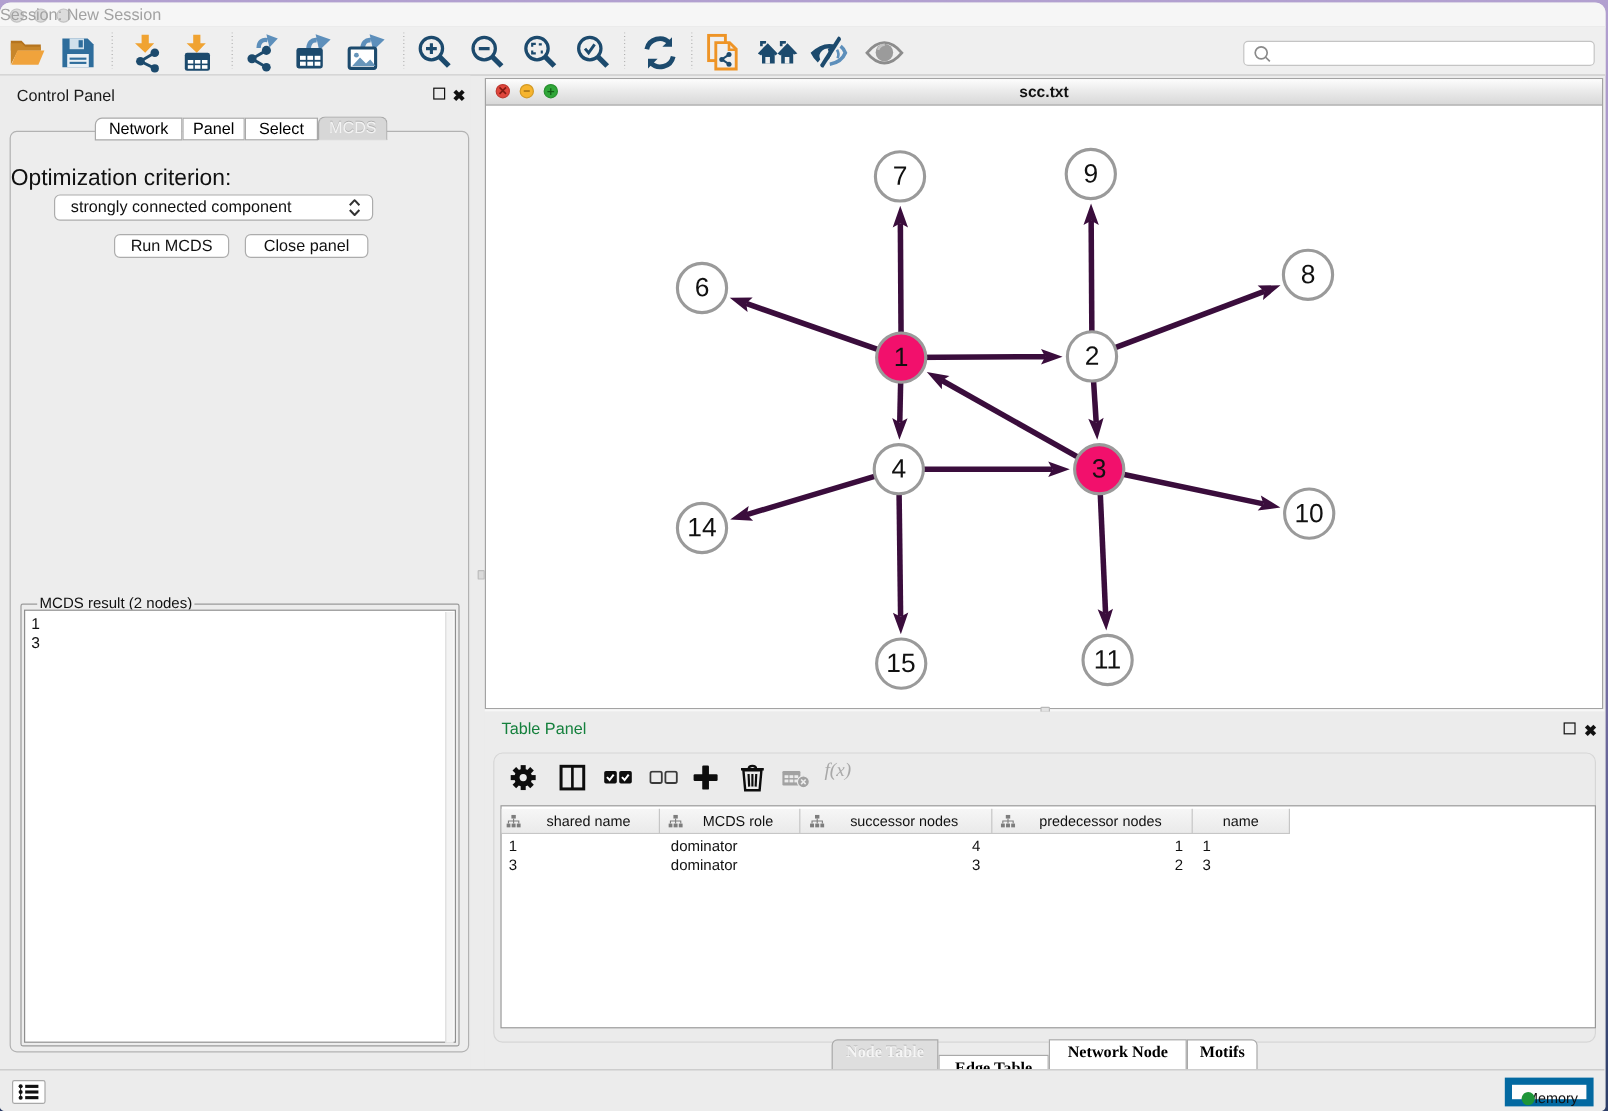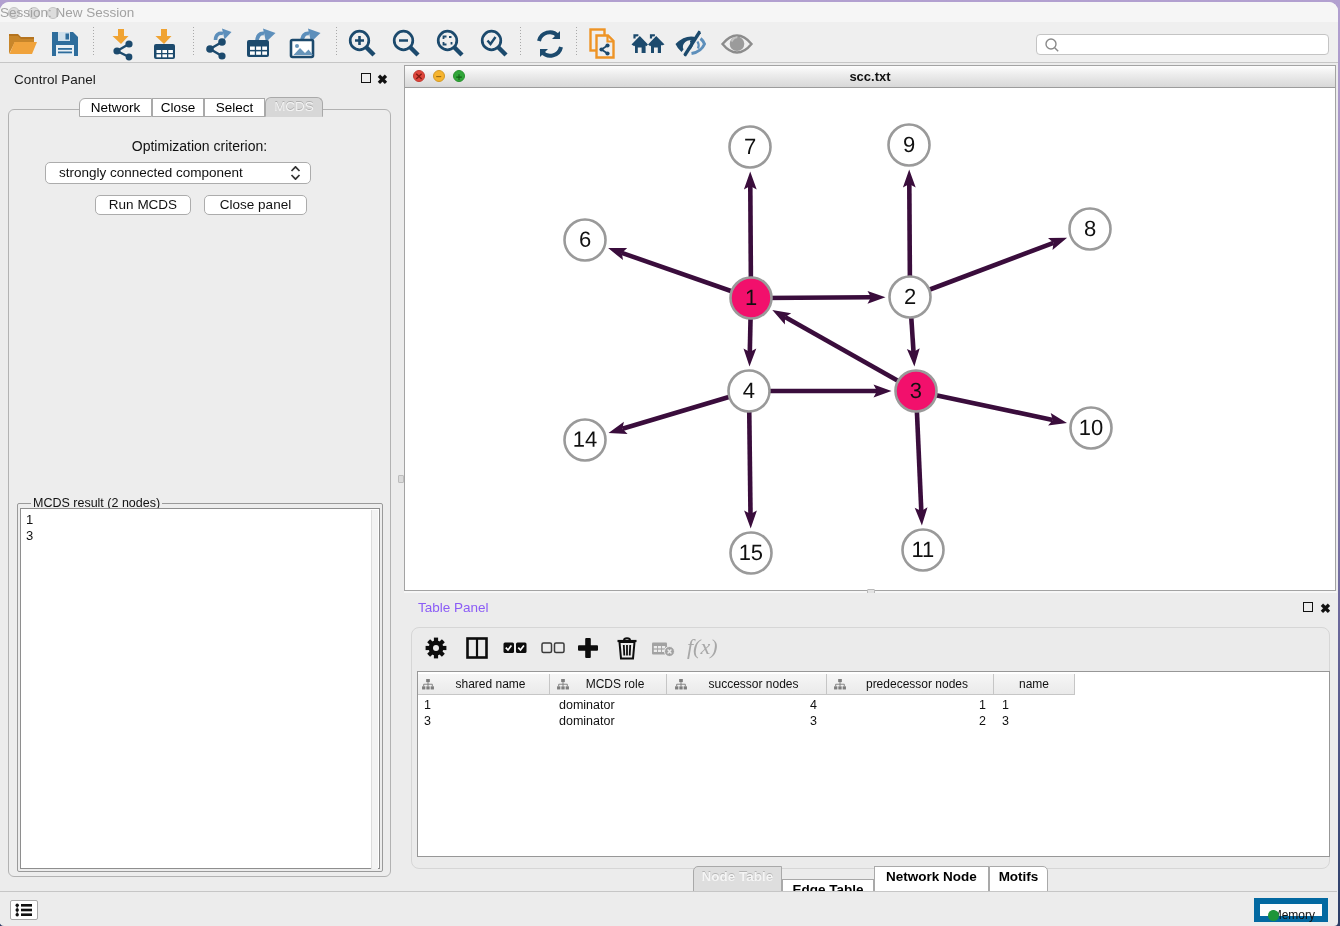--- a/index.html
+++ b/index.html
@@ -23,43 +23,43 @@
 #search { position:absolute; left:1036px; top:12px; width:293px; height:21px; background:#fff; border:1px solid #c4c4c4; border-radius:4px; }
 
 
 #cpanel { position:absolute; left:0; top:61px; width:392px; height:828px; background:#ececec; }
 #cp-title { position:absolute; left:14px; top:9px; font-size:13.5px; color:#1c1c1c; }
 .maxbox { position:absolute; width:10px; height:10px; border:1.6px solid #111; background:transparent; }
 .closex { position:absolute; font-size:13px; font-weight:bold; color:#111; }
 .tab { position:absolute; top:35px; height:19px; background:#fff; border:1px solid #a9a9a9; font-size:13.5px; text-align:center; line-height:18px; color:#000; z-index:6; }
 #tab-mcds { background:#d7d7d7; border-radius:6px 6px 0 0; color:#f3f3f3; text-shadow:0 -1px 0 #b0b0b0; border-bottom:1px solid #d7d7d7; height:20px; }
 #cp-body { position:absolute; left:8px; top:46px; width:383px; height:768px; border:1px solid #b2b2b2; border-radius:6px; background:#ededed; }
-#opt-label { position:absolute; left:0; top:28px; width:100%; text-align:center; font-size:14px; color:#111; }
+#opt-label { position:absolute; left:0; top:28px; width:100%; font-size:19px; color:#111; }
 #combo { position:absolute; left:36px; top:52px; width:266px; height:22px; background:#fff; border:1px solid #acacac; border-radius:5px; font-size:13.5px; line-height:20px; padding-left:13px; color:#111; }
 .btn { position:absolute; top:85px; height:20px; background:#fff; border:1px solid #acacac; border-radius:5px; font-size:13.5px; text-align:center; line-height:18px; color:#111; }
 #grpbox { position:absolute; left:8px; top:393px; width:366px; height:369px; border:1px solid #9a9a9a; border-radius:2px; }
 #grplabel { position:absolute; left:13px; top:-8px; background:#ededed; font-size:12.5px; padding:0 2px; color:#111; }
 #mcds-white { position:absolute; left:2px; top:4px; width:360px; height:361px; background:#fff; border:1px solid #8e8e8e; font-size:13px; color:#111; padding:3px 0 0 5px; line-height:16px; }
 #mcds-sb { position:absolute; right:1px; top:1px; width:7px; height:359px; background:#f3f3f3; border-left:1px solid #dcdcdc; }
 
 
 #netwin { position:absolute; left:404px; top:63px; width:932px; height:526px; background:#fff; border:1px solid #a3a3a3; }
 #net-titlebar { position:absolute; left:0; top:0; width:100%; height:22px; background:linear-gradient(180deg,#fdfdfd,#ebebeb 45%,#d8d8d8); border-bottom:1px solid #9c9c9c; }
 .mac { position:absolute; top:3.5px; width:12px; height:12px; border-radius:50%; text-align:center; font-size:10px; font-weight:bold; line-height:12px; }
 #net-title { position:absolute; top:3px; width:100%; text-align:center; font-size:13px; font-weight:600; color:#111; }
 
 
 #tpanel { position:absolute; left:404px; top:591px; width:933px; height:298px; background:#ececec; }
-#tp-title { position:absolute; left:14px; top:7px; font-size:13.5px; color:#8b5cf6; }
+#tp-title { position:absolute; left:14px; top:7px; font-size:13.5px; color:#15803d; }
 #tbox { position:absolute; left:13px; top:78px; width:913px; height:186px; background:#fff; border:1px solid #979797; }
 #thead { position:absolute; left:0; top:2px; width:657px; height:21px; background:linear-gradient(#f6f6f6,#eaeaea); border-bottom:1px solid #c6c6c6; }
 .th { position:absolute; top:0; height:21px; border-right:1px solid #c6c6c6; font-size:12px; color:#111; text-align:center; line-height:21px; }
 .treeicon { position:absolute; top:5px; width:12px; height:11px; }
 .td { position:absolute; font-size:12.5px; color:#111; height:16px; line-height:16px; }
-.btab { position:absolute; top:273px; height:32px; border:1px solid #a9a9a9; background:#fff; font-size:13.5px; font-weight:600; text-align:center; line-height:20px; color:#000; }
+.btab { position:absolute; top:273px; height:32px; border:1px solid #a9a9a9; background:#fff; font-size:13.5px; font-weight:600; text-align:center; line-height:20px; color:#000;font-family:Liberation Serif, serif; }
 
 
 #statusbar { position:absolute; left:0; top:889px; width:1337px; height:33px; background:#ececec; border-top:1px solid #c6c6c6; }
 #listbtn { position:absolute; left:10px; top:8px; width:28px; height:20px; background:#fff; border:1px solid #a8a8a8; border-radius:2px; }
 #membtn { position:absolute; left:1254px; top:6px; width:74px; height:24px; background:#fdfdfd; border:6px solid #0369a1; font-size:12px; color:#111; line-height:22px; text-align:right; padding-right:7px; }
 #memdot { position:absolute; left:8px; top:6px; width:11px; height:11px; border-radius:50%; background:#1e9539; }
 </style>
 </head>
 <body>
 <div id="win">
@@ -215,21 +215,21 @@
           <line x1="11.7" y1="11.7" x2="15.2" y2="15.2" stroke="#8a8a8a" stroke-width="1.4"></line>
         </svg>
       </div>
   </div>
 
   <div id="cpanel">
     <div id="cp-title">Control Panel</div>
     <div class="maxbox" style="left:361px; top:10px;"></div>
     <div class="closex" style="left:377px; top:9px;">✖</div>
     <div class="tab" style="left:79px; width:73px; border-radius:6px 0 0 0;">Network</div>
-    <div class="tab" style="left:152px; width:52px;">Close</div>
+    <div class="tab" style="left:152px; width:52px;">Panel</div>
     <div class="tab" style="left:204px; width:61px;">Select</div>
     <div class="tab" id="tab-mcds" style="left:265px; width:58px; top:34px;">MCDS</div>
     <div id="cp-body">
       <div id="opt-label">Optimization criterion:</div>
       <div id="combo">strongly connected component
         <svg width="11" height="14" viewBox="0 0 11 14" style="position:absolute; right:9px; top:3px;">
             <path d="M1.5 5 L5.5 0.8 L9.5 5" fill="none" stroke="#333" stroke-width="1.7"></path>
             <path d="M1.5 9 L5.5 13.2 L9.5 9" fill="none" stroke="#333" stroke-width="1.7"></path>
           </svg>
       </div>
@@ -376,21 +376,21 @@
       <rect x="2.8" y="5" width="3.2" height="2.4" fill="#ececec"></rect>
         <rect x="6.9" y="5" width="3.2" height="2.4" fill="#ececec"></rect>
         <rect x="11" y="5" width="3.2" height="2.4" fill="#ececec"></rect>
       <rect x="2.8" y="8.6" width="3.2" height="2.4" fill="#ececec"></rect>
         <rect x="6.9" y="8.6" width="3.2" height="2.4" fill="#ececec"></rect>
         <rect x="11" y="8.6" width="3.2" height="2.4" fill="#ececec"></rect>
       <circle cx="18.5" cy="10.5" r="5" fill="#a2a2a2" stroke="#ececec" stroke-width="1"></circle>
       <path d="M16.6 8.6 l3.8 3.8 M20.4 8.6 l-3.8 3.8" stroke="#ececec" stroke-width="1.4"></path>
     </svg>
 
-    <div class="abs" style="left:283px;top:41px;font-family:'Liberation Serif',serif;font-style:italic;font-size:22px;color:#a8a8a8;">f(x)</div>
+    <div class="abs" style="left:283px;top:41px;font-family:'Liberation Serif',serif;font-style:italic;font-size:16px;color:#a8a8a8;">f(x)</div>
     <div id="tbox">
       <div id="thead">
         <div class="th" style="left:0; width:132px; padding-left:14px;">shared name
           <svg class="treeicon" style="left:4px;" width="13" height="12" viewBox="0 0 13 12">
               <g fill="#7d7d7d">
                 <rect x="4.5" y="0" width="4" height="3.4"></rect>
                 <rect x="0" y="8" width="3.6" height="3.4"></rect>
                 <rect x="4.7" y="8" width="3.6" height="3.4"></rect>
                 <rect x="9.4" y="8" width="3.6" height="3.4"></rect>
               </g>

